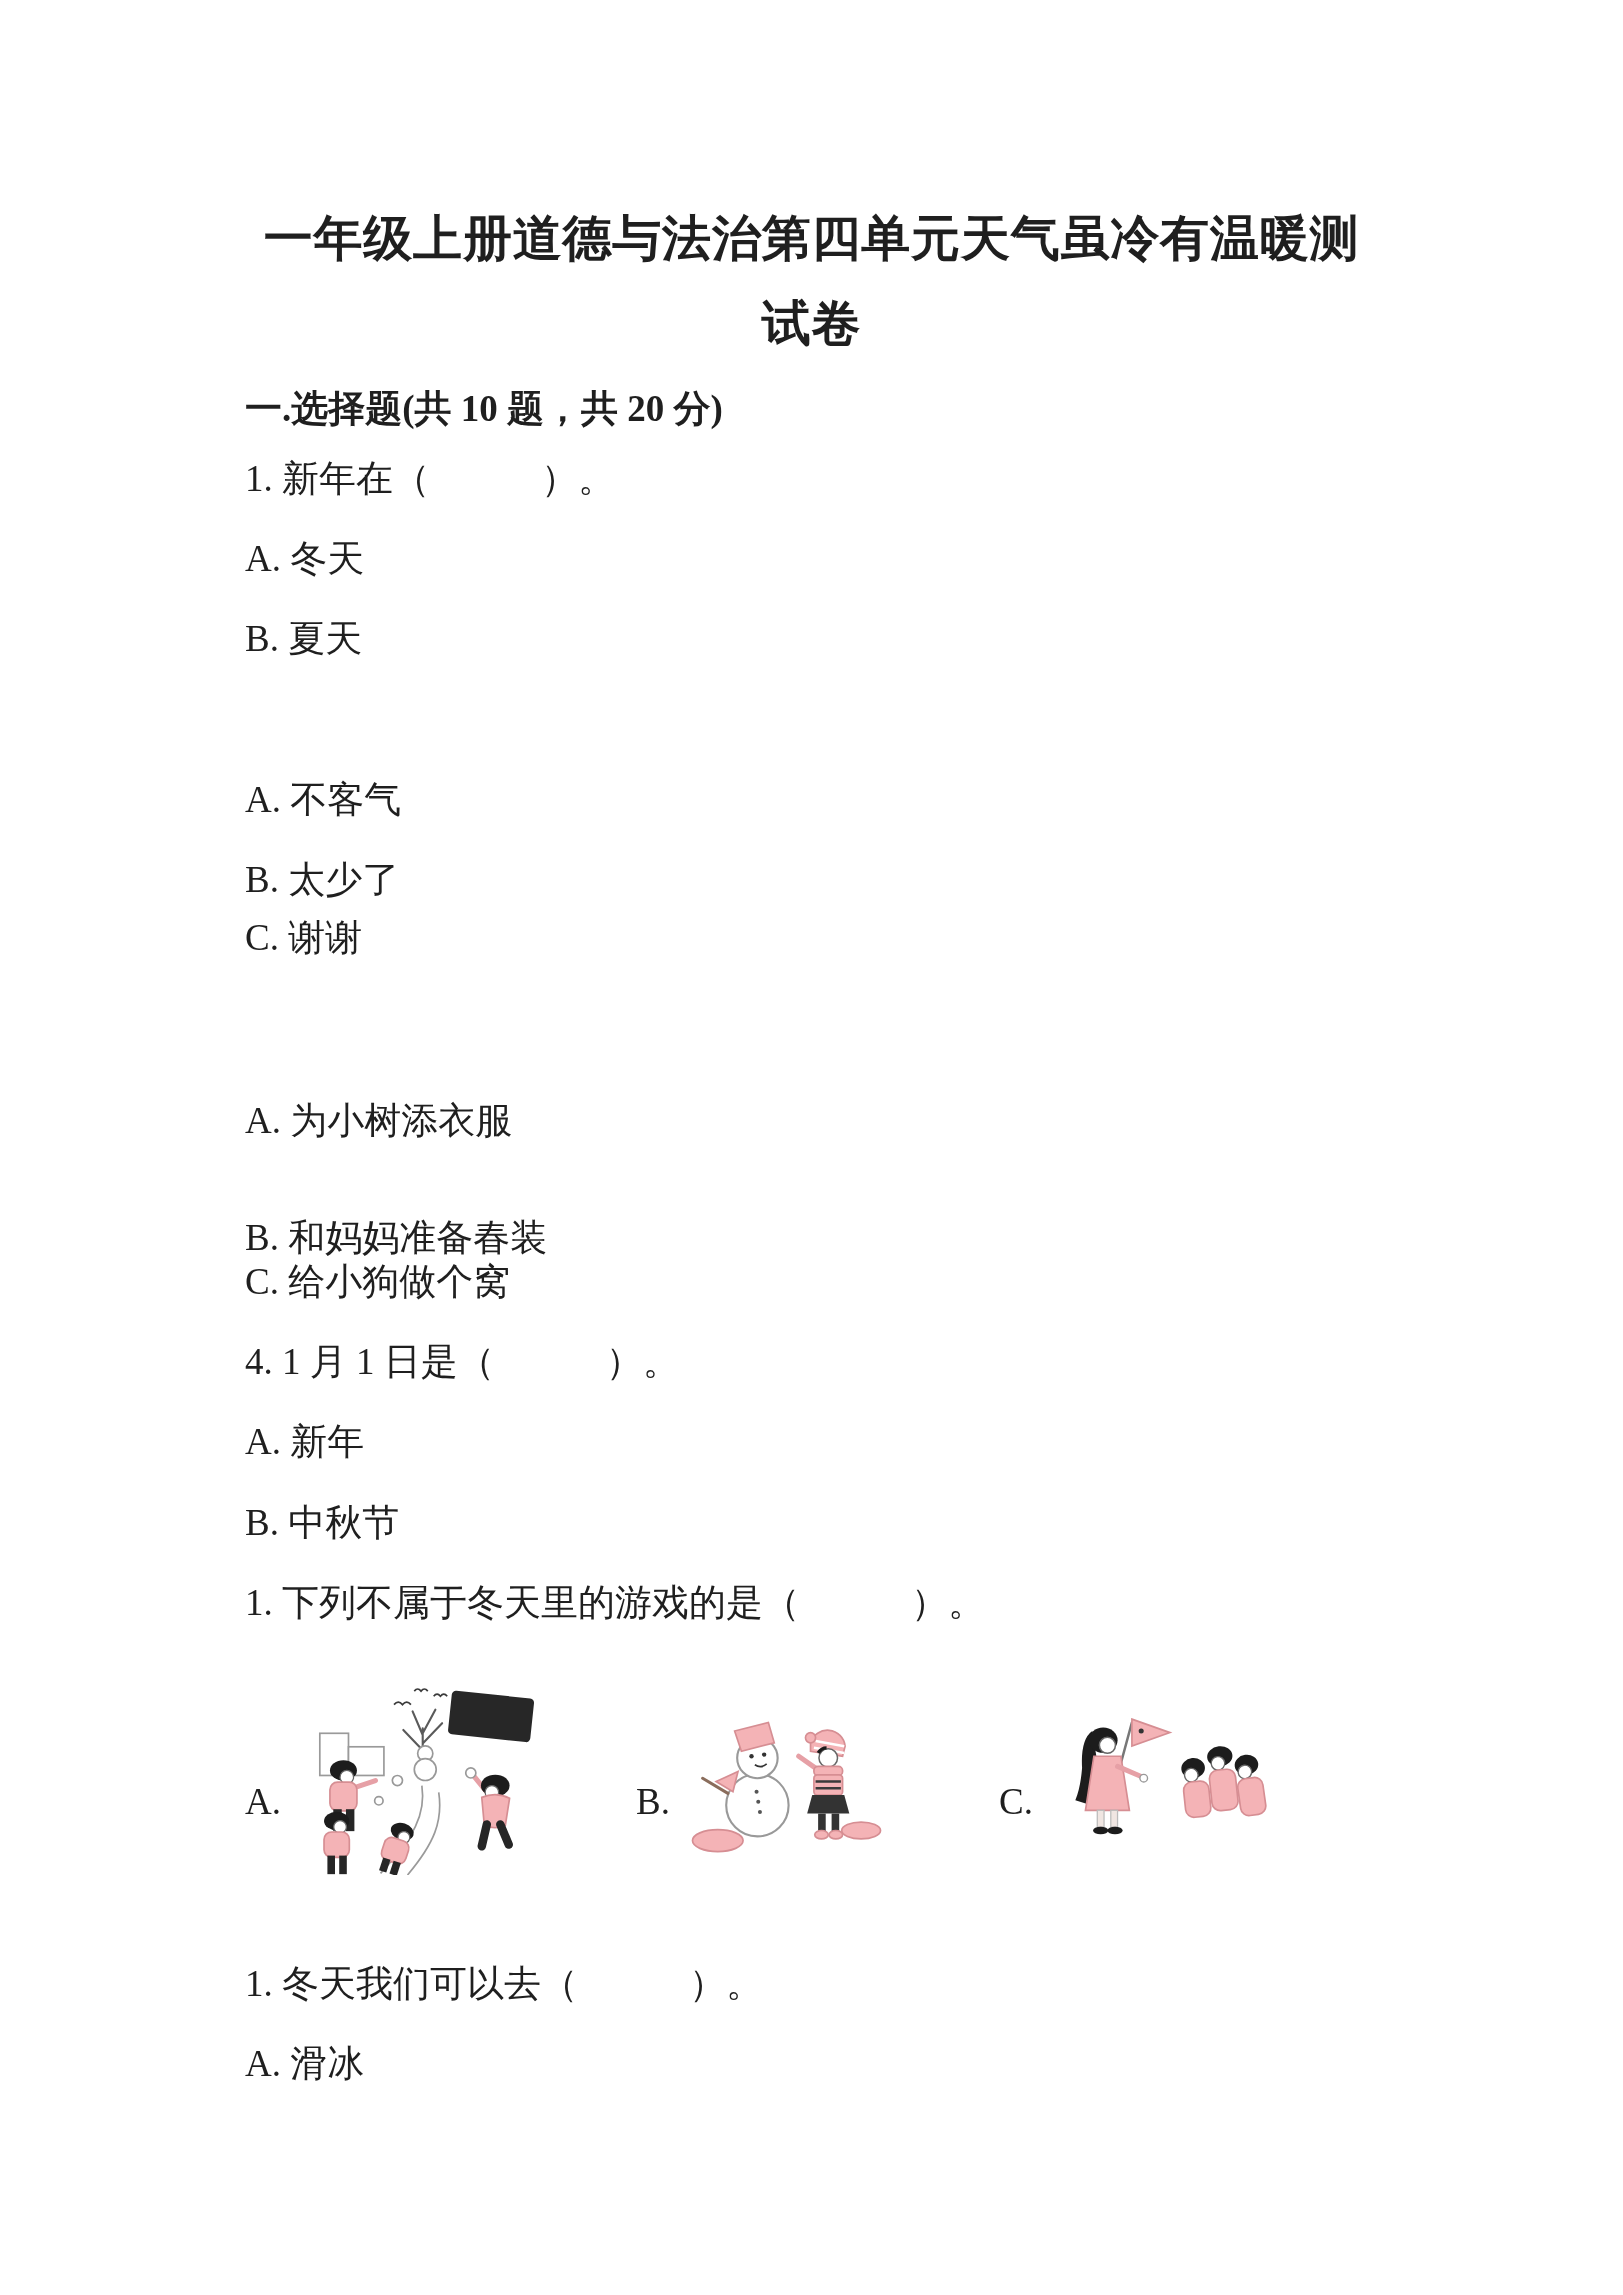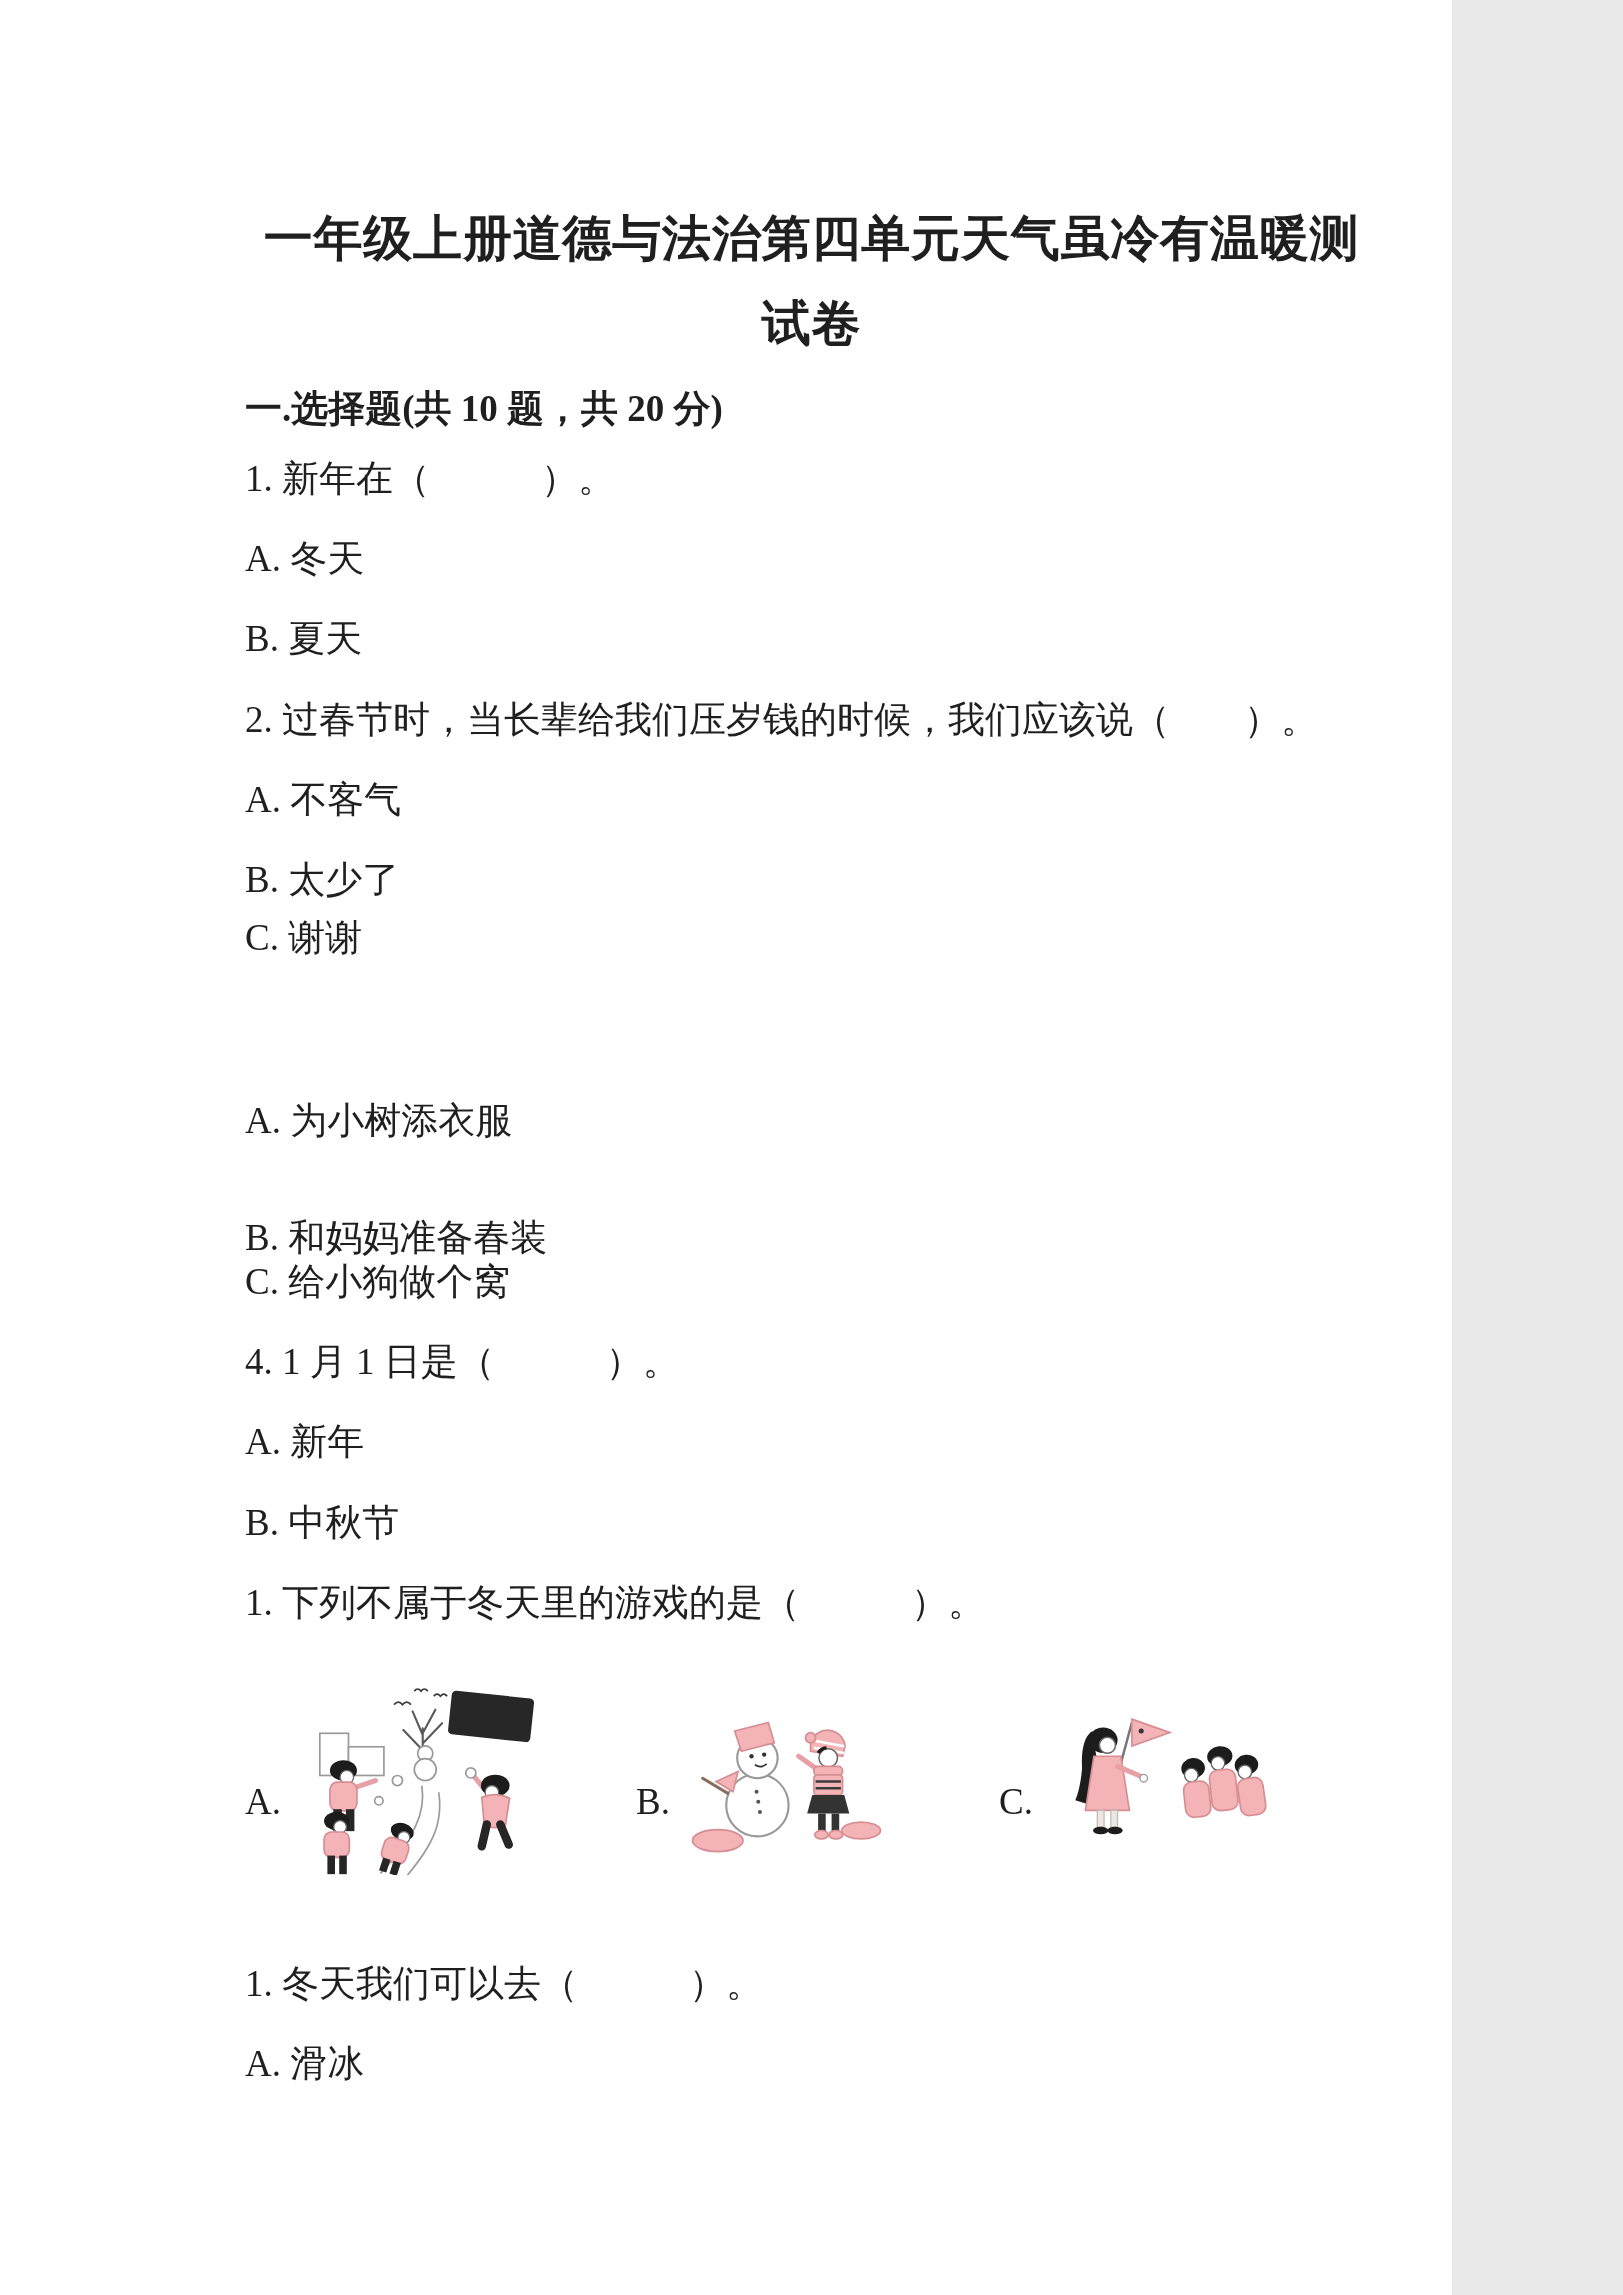--- a/index.html
+++ b/index.html
@@ -1,18 +1,18 @@
 <!DOCTYPE html>
 <html style="font-size:13.5px"><head>
 <meta charset="utf-8">
 <style>
   html,body{margin:0;padding:0;background:#e8e8e8;}
   .page{
     position:relative;
-    width:1452px;height:2295px;
+    width:1623px;height:2295px;
     background:#ffffff;
     font-family:"Liberation Serif","DejaVu Serif",serif;
     color:#1f1f1f;
     overflow:hidden;
   }
   .doc-title{
     position:absolute;top:196px;left:0;width:1623px;
     text-align:center;font-weight:bold;font-size:49px;line-height:85px;
     letter-spacing:0.8px;
   }
@@ -35,21 +35,20 @@
     <div>一年级上册道德与法治第四单元天气虽冷有温暖测</div>
     <div>试卷</div>
   </div>
 
   <div class="line sec" style="top:375px">一.选择题(共 10 题，共 20 分)</div>
 
   <div class="line" style="top:457px">1. 新年在（　　　）。</div>
   <div class="line" style="top:537px">A. 冬天</div>
   <div class="line" style="top:617px">B. 夏天</div>
 
-  <div class="line" style="top:698px">2. 过春节时，当长辈给我们压岁钱的时候，我们应该说（　　）。</div>
   <div class="line" style="top:778px">A. 不客气</div>
   <div class="line" style="top:858px">B. 太少了</div>
   <div class="line" style="top:916px">C. 谢谢</div>
 
   <div class="line" style="top:1099px">A. 为小树添衣服</div>
   <div class="line" style="top:1216px">B. 和妈妈准备春装</div>
   <div class="line" style="top:1260px">C. 给小狗做个窝</div>
 
   <div class="line" style="top:1340px">4. 1 月 1 日是（　　　）。</div>
   <div class="line" style="top:1420px">A. 新年</div>

